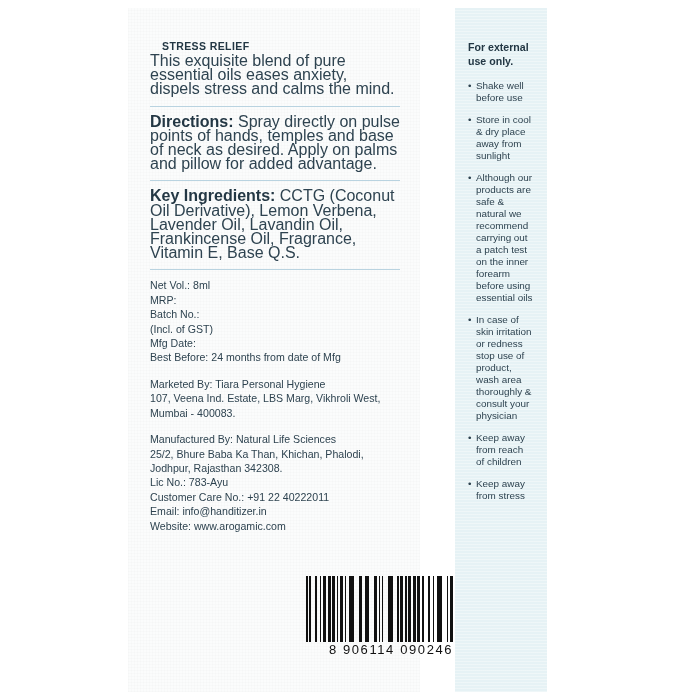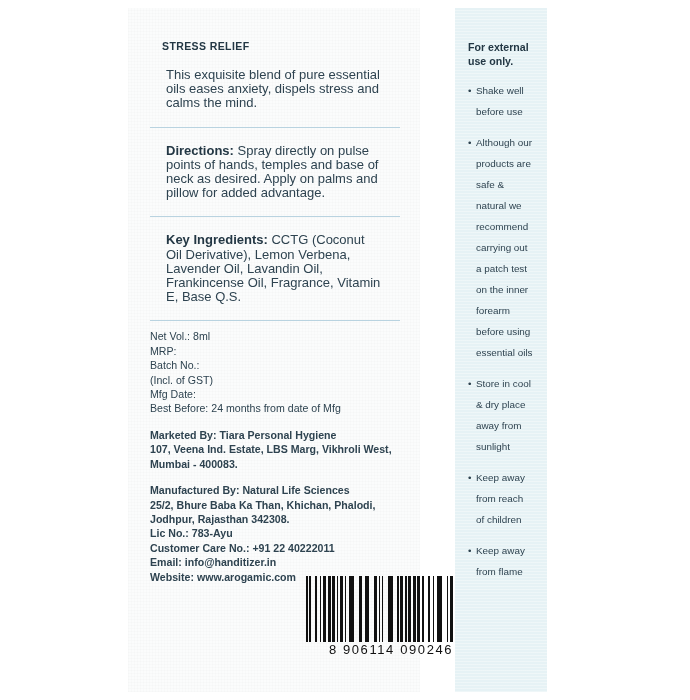--- a/index.html
+++ b/index.html
@@ -48,24 +48,24 @@
 
   .sec-title {
     font-size: 10.5px;
     font-weight: bold;
     letter-spacing: 0.4px;
     color: #233744;
     margin: 0 0 2px 12px;
   }
 
   .body-text {
-    font-size: 13px;
+    font-size: 16px;
     line-height: 14.2px;
     color: #2e4350;
-    margin: 16px;
+    margin: 0;
   }
 
   .rule {
     height: 1px;
     background: #b9d3e0;
     margin: 9px 0 8px 0;
     width: 100%;
   }
 
   .lbl {
@@ -78,21 +78,20 @@
     line-height: 14.4px;
     color: #2e4350;
   }
   .spec-list div { white-space: pre; }
 
   .block {
     font-size: 10.6px;
     line-height: 14.4px;
     color: #2e4350;
     margin-top: 12px;
-    font-weight: bold;
   }
 
   .strong-block {
     font-size: 10.6px;
     line-height: 14.4px;
     font-weight: bold;
     color: #233744;
     margin-top: 13px;
   }
 
@@ -203,21 +202,21 @@
   }
   .side-title {
     font-size: 10.6px;
     font-weight: bold;
     line-height: 13.6px;
     color: #233744;
     margin-bottom: 12px;
   }
   .side-item {
     font-size: 9.9px;
-    line-height: 21px;
+    line-height: 12px;
     color: #2e4350;
     padding-left: 8px;
     position: relative;
     margin-bottom: 10px;
   }
   .side-item::before {
     content: "•";
     position: absolute;
     left: 0;
     top: 0;
@@ -347,20 +346,21 @@
           <div class="bin-glyph">🗑</div>
         </div>
       </div>
     </div>
   </div>
 
   <div class="side-panel">
     <div class="side-inner">
       <div class="side-title">For external use only.</div>
       <div class="side-item">Shake well before use</div>
+      <div class="side-item">Store in cool &amp; dry place away from sunlight</div>
       <div class="side-item">Although our products are safe &amp; natural we recommend carrying out a patch test on the inner forearm before using essential oils</div>
-      <div class="side-item">Store in cool &amp; dry place away from sunlight</div>
+      <div class="side-item">In case of skin irritation or redness stop use of product, wash area thoroughly &amp; consult your physician</div>
       <div class="side-item">Keep away from reach of children</div>
-      <div class="side-item">Keep away from flame</div>
+      <div class="side-item">Keep away from stress</div>
     </div>
   </div>
 
 </div>
 
 </body></html>

